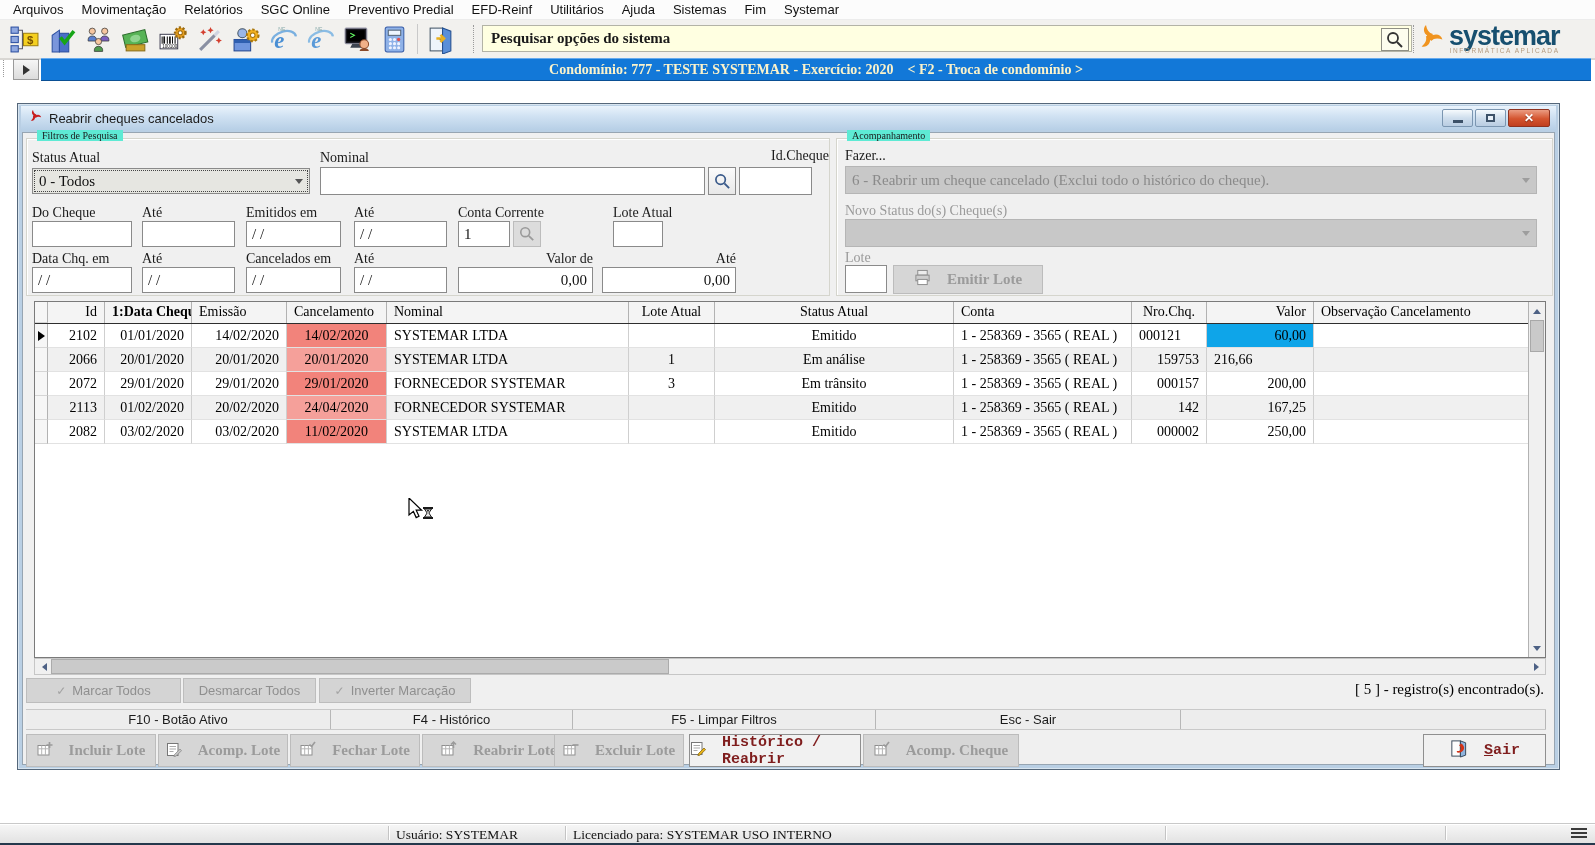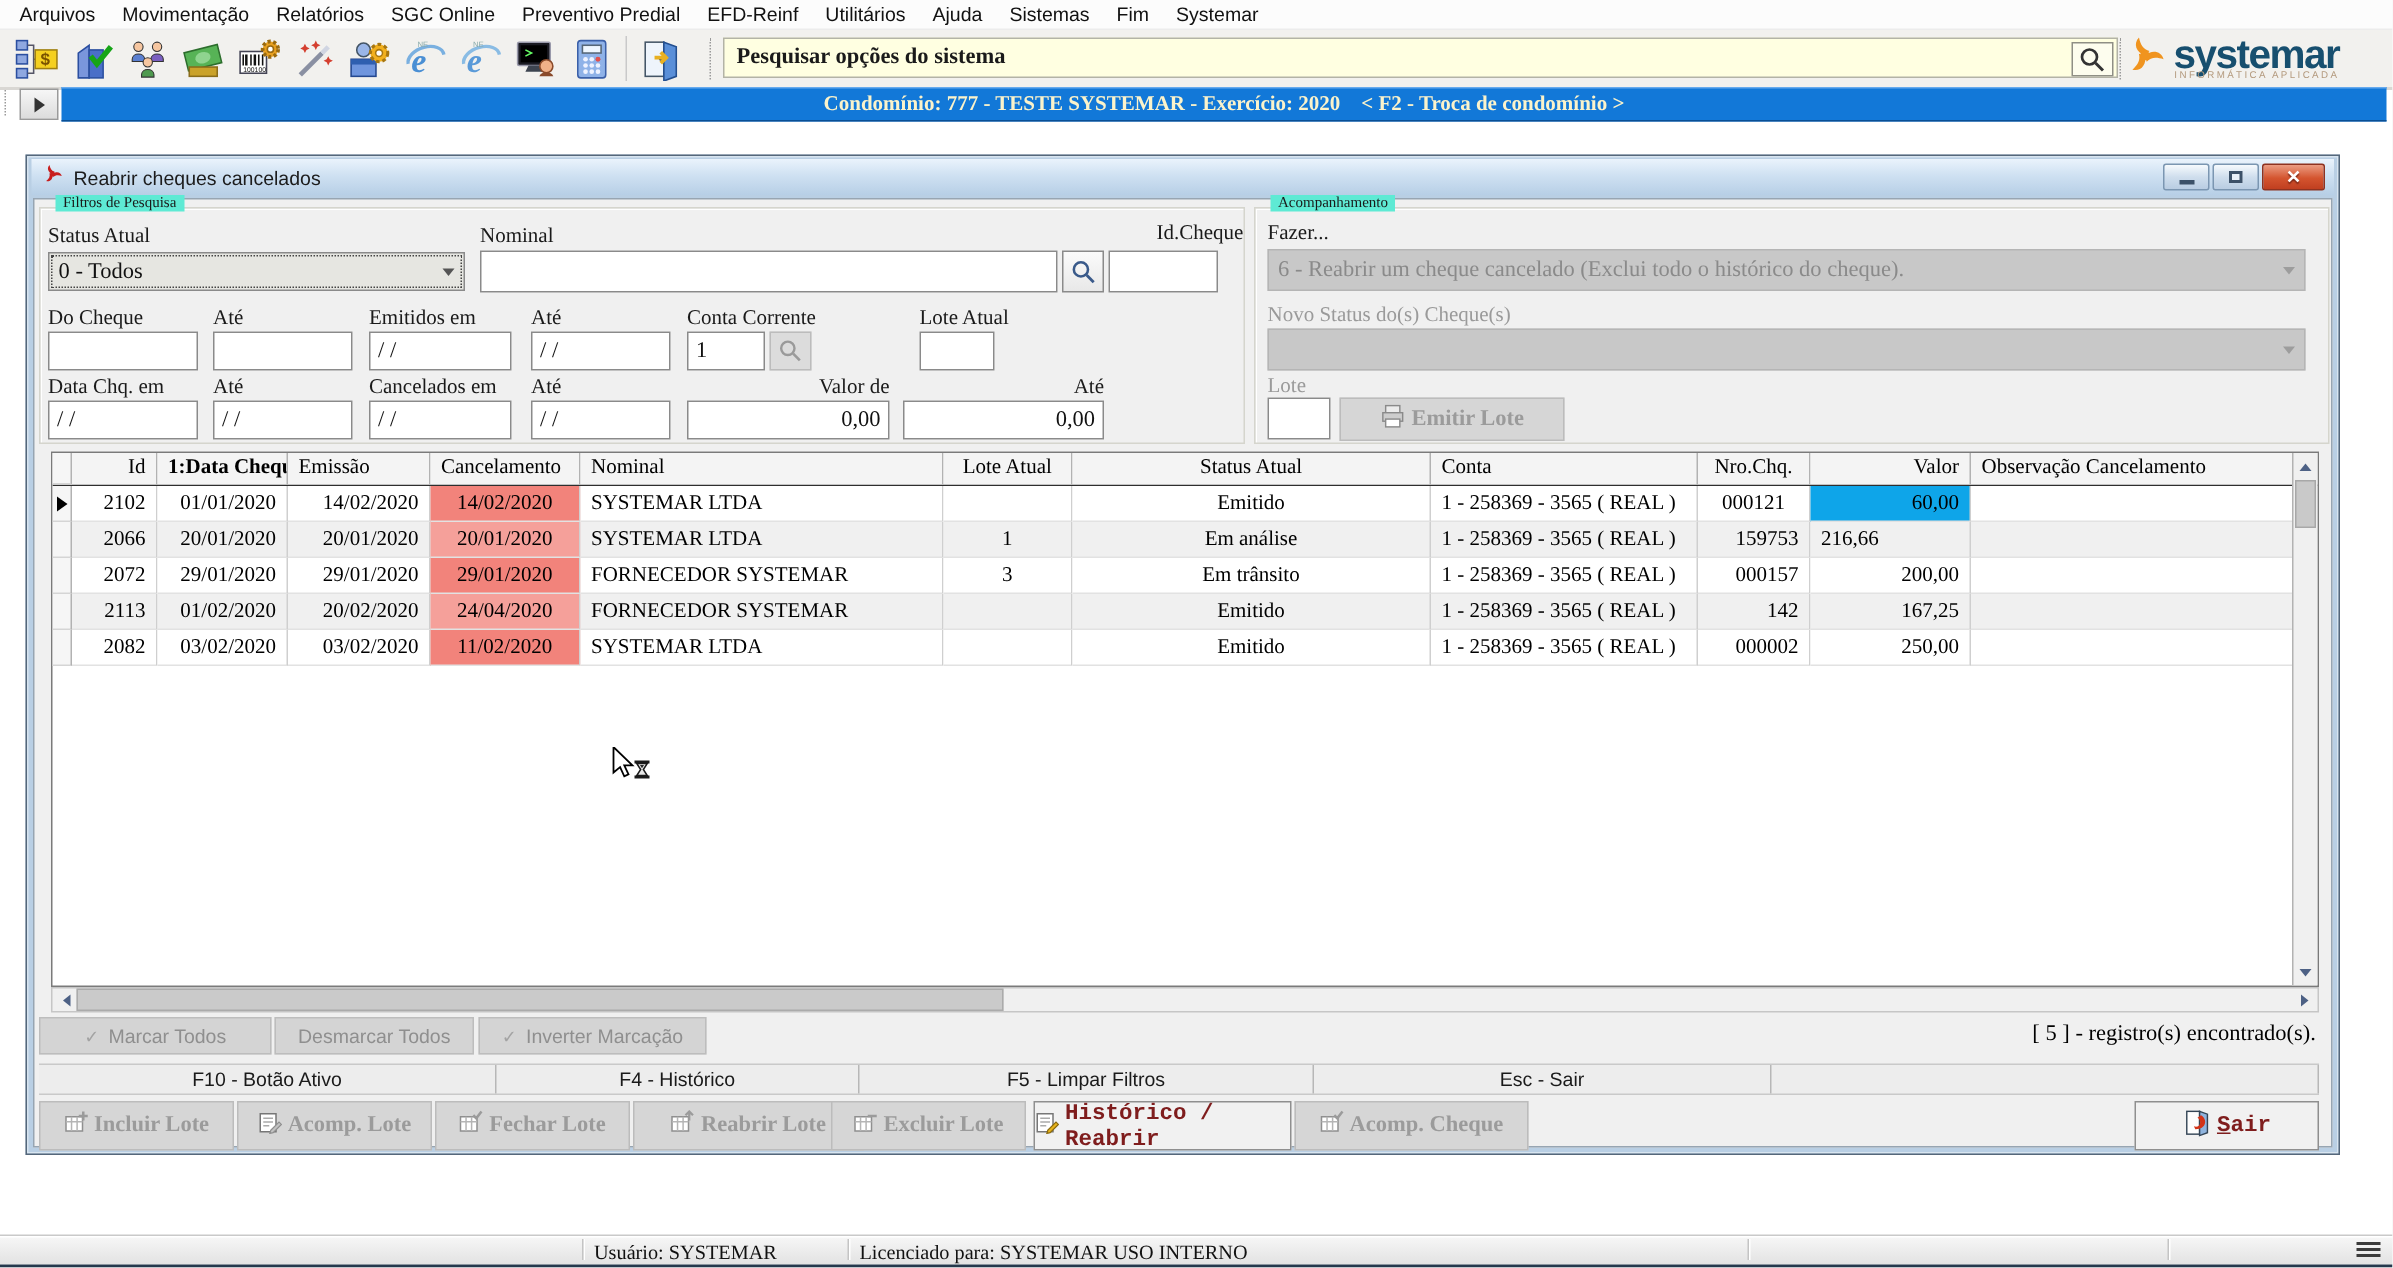--- a/index.html
+++ b/index.html
@@ -70,21 +70,21 @@
   .combo .chev{position:absolute;right:6px;top:50%;margin-top:-2px;width:0;height:0;
     border-left:4px solid transparent;border-right:4px solid transparent;border-top:5px solid #555;}
   .combo.focus{background:#e6e6e1;outline:1px dotted #444;outline-offset:-3px;color:#111;}
   .combo.dis{background:#c8c8c8;border-color:#b5b5b5;color:#8a8a8a;}
   .combo.dis .chev{border-top-color:#9d9d9d;}
   .sq-btn{position:absolute;box-sizing:border-box;border:1px solid #8a8a8a;background:linear-gradient(#fbfbfb,#e8e8e8);
     display:flex;align-items:center;justify-content:center;}
   .sq-btn.dis{background:#dcdcdc;border-color:#bcbcbc;}
 
   .push-btn{position:absolute;box-sizing:border-box;border:1px solid #bcbcbc;background:#d6d6d6;
-    display:flex;align-items:center;justify-content:center;gap:4px;
+    display:flex;align-items:center;justify-content:center;gap:16px;
     font-family:"Liberation Serif",serif;font-weight:bold;font-size:15px;color:#9b9b9b;}
   .push-btn.on{background:#f1f1f1;border-color:#8f8f8f;color:#7f1d1d;font-family:Liberation Mono, monospace;}
 
   
   #grid{position:absolute;left:11px;top:168px;width:1512px;height:357px;background:#fff;
     border:1px solid #7a7a7a;box-sizing:border-box;overflow:hidden;}
   .g-row{display:flex;height:24px;}
   .g-cell{box-sizing:border-box;border-right:1px solid #cfcfcf;border-bottom:1px solid #e2e2e2;
     font-family:"Liberation Serif",serif;font-size:14px;color:#000;line-height:23px;
     padding:0 7px;white-space:nowrap;overflow:hidden;}
@@ -453,21 +453,21 @@
               <div class="row-tri"></div>
             </div>
             <div class="g-cell" style="width: 57px; text-align: right; background: rgb(255, 255, 255);">2102</div>
             <div class="g-cell" style="width: 87px; text-align: right; background: rgb(255, 255, 255);">01/01/2020</div>
             <div class="g-cell" style="width: 95px; text-align: right; background: rgb(255, 255, 255);">14/02/2020</div>
             <div class="g-cell" style="width: 100px; text-align: center; background: rgb(242, 131, 123);">14/02/2020</div>
             <div class="g-cell" style="width: 242px; text-align: left; background: rgb(255, 255, 255);">SYSTEMAR LTDA</div>
             <div class="g-cell" style="width: 86px; text-align: center; background: rgb(255, 255, 255);"></div>
             <div class="g-cell" style="width: 239px; text-align: center; background: rgb(255, 255, 255);">Emitido</div>
             <div class="g-cell" style="width: 178px; text-align: left; background: rgb(255, 255, 255);">1 - 258369 - 3565 ( REAL )</div>
-            <div class="g-cell" style="width: 75px; text-align: center; background: rgb(255, 255, 255);">000121</div>
+            <div class="g-cell" style="width: 75px; text-align: left; background: rgb(255, 255, 255);">000121</div>
             <div class="g-cell" style="width: 107px; text-align: right; background: #0ea5e9;">60,00</div>
             <div class="g-cell" style="width: 216px; text-align: left; background: rgb(255, 255, 255);"></div>
           </div>
           <div class="g-row">
             <div class="g-ind" style="width: 13px;"></div>
             <div class="g-cell" style="width: 57px; text-align: right; background: rgb(240, 240, 240);">2066</div>
             <div class="g-cell" style="width: 87px; text-align: right; background: rgb(240, 240, 240);">20/01/2020</div>
             <div class="g-cell" style="width: 95px; text-align: right; background: rgb(240, 240, 240);">20/01/2020</div>
             <div class="g-cell" style="width: 100px; text-align: center; background: rgb(245, 160, 154);">20/01/2020</div>
             <div class="g-cell" style="width: 242px; text-align: left; background: rgb(240, 240, 240);">SYSTEMAR LTDA</div>

